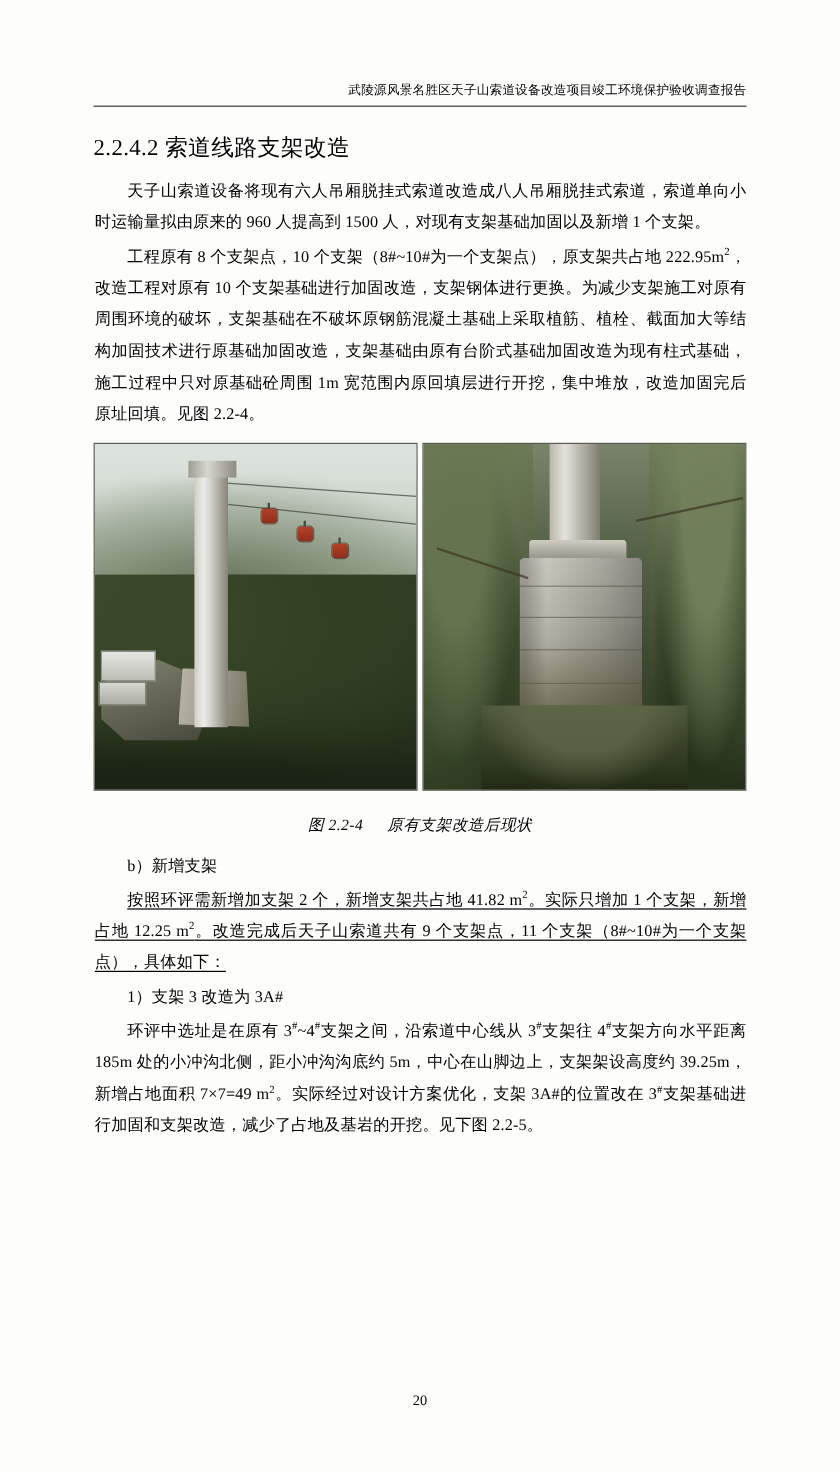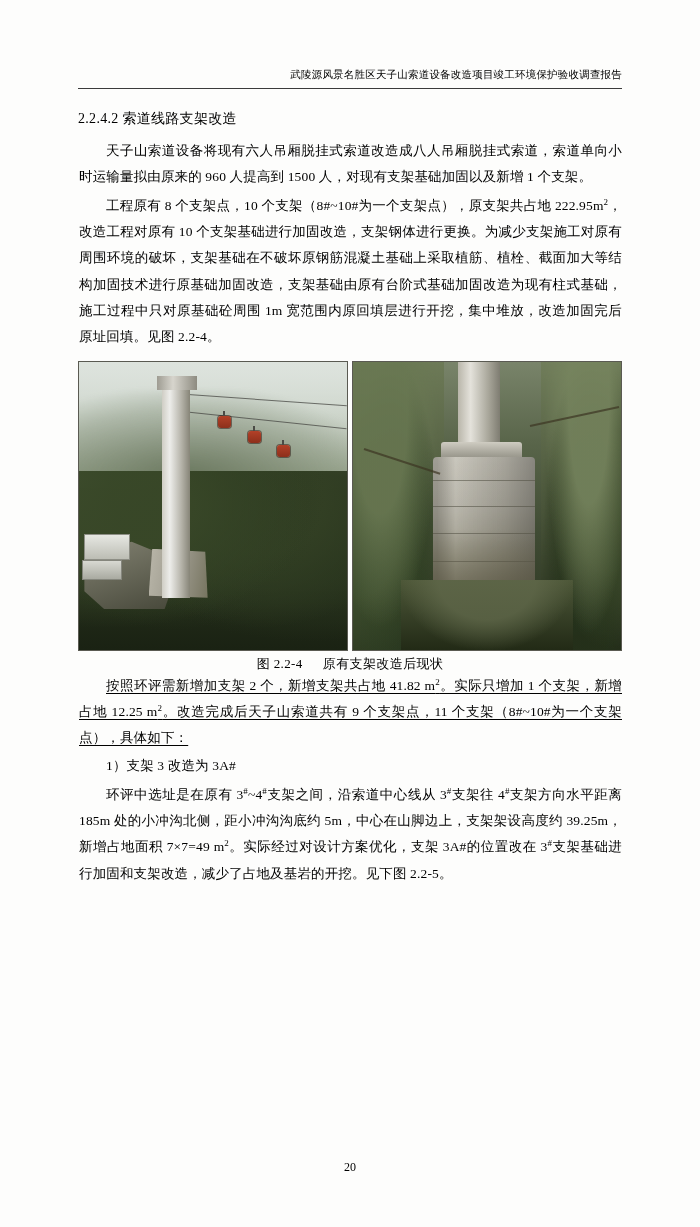--- a/index.html
+++ b/index.html
@@ -38,21 +38,21 @@
     border-top: 1px solid #3b3b3b;
     height: 0;
   }
   .content {
     position: absolute;
     top: 110px;
     left: 78px;
     width: 544px;
   }
   .heading {
-    font-size: 14px;
+    font-size: 19px;
     margin: 0 0 10px 0;
     letter-spacing: 0.3px;
   }
   p {
     font-size: 13.5px;
     line-height: 1.95;
     margin: 0 0 2px 1px;
     text-align: justify;
     text-justify: inter-ideograph;
     text-indent: 2em;
@@ -204,25 +204,26 @@
     position: absolute; left: 18%; bottom: 0; width: 64%; height: 24%;
     background:
       radial-gradient(ellipse at 50% 0%, rgba(96,104,74,0.8) 0 40%, rgba(96,104,74,0) 72%),
       linear-gradient(180deg, #4d5738, #222a16);
   }
   .p2 .branch {
     position: absolute; background: rgba(60,52,34,0.7);
     transform-origin: left center;
   }
   .caption {
-    margin-top: 4px;
+    margin-top: 20px;
     text-align: center;
     font-size: 13px;
     letter-spacing: 0.4px;
     text-indent: 0;
+    font-style: italic;
   }
   .caption .gap { display: inline-block; width: 20px; }
   .page-number {
     position: absolute;
     bottom: 52px;
     left: 0;
     width: 100%;
     text-align: center;
     font-size: 12px;
   }
@@ -278,20 +279,21 @@
           <div class="stain"></div>
           <div class="ground"></div>
           <div class="branch" style="left:4%; top:30%; width:30%; height:2px; transform:rotate(18deg);"></div>
           <div class="branch" style="left:66%; top:22%; width:34%; height:2px; transform:rotate(-12deg);"></div>
         </div>
 
       </div>
       <div class="caption"><span>图 2.2-4</span><span class="gap"></span><span>原有支架改造后现状</span></div>
     </div>
 
+    <p style="margin-top:12px">b）新增支架</p>
 
     <p class="underline"><span>按照环评需新增加支架 2 个，新增支架共占地 41.82 m</span><span class="sup">2</span><span>。实际只增加 1 个支架，新增占地 12.25 m</span><span class="sup">2</span><span>。改造完成后天子山索道共有 9 个支架点，11 个支架（8#~10#为一个支架点），具体如下：</span></p>
 
     <p>1）支架 3 改造为 3A#</p>
 
     <p><span>环评中选址是在原有 3</span><span class="sup">#</span><span>~4</span><span class="sup">#</span><span>支架之间，沿索道中心线从 3</span><span class="sup">#</span><span>支架往 4</span><span class="sup">#</span><span>支架方向水平距离 185m 处的小冲沟北侧，距小冲沟沟底约 5m，中心在山脚边上，支架架设高度约 39.25m，新增占地面积 7×7=49 m</span><span class="sup">2</span><span>。实际经过对设计方案优化，支架 3A#的位置改在 3</span><span class="sup">#</span><span>支架基础进行加固和支架改造，减少了占地及基岩的开挖。见下图 2.2-5。</span></p>
 
   </div>
 
   <div class="page-number">20</div>

